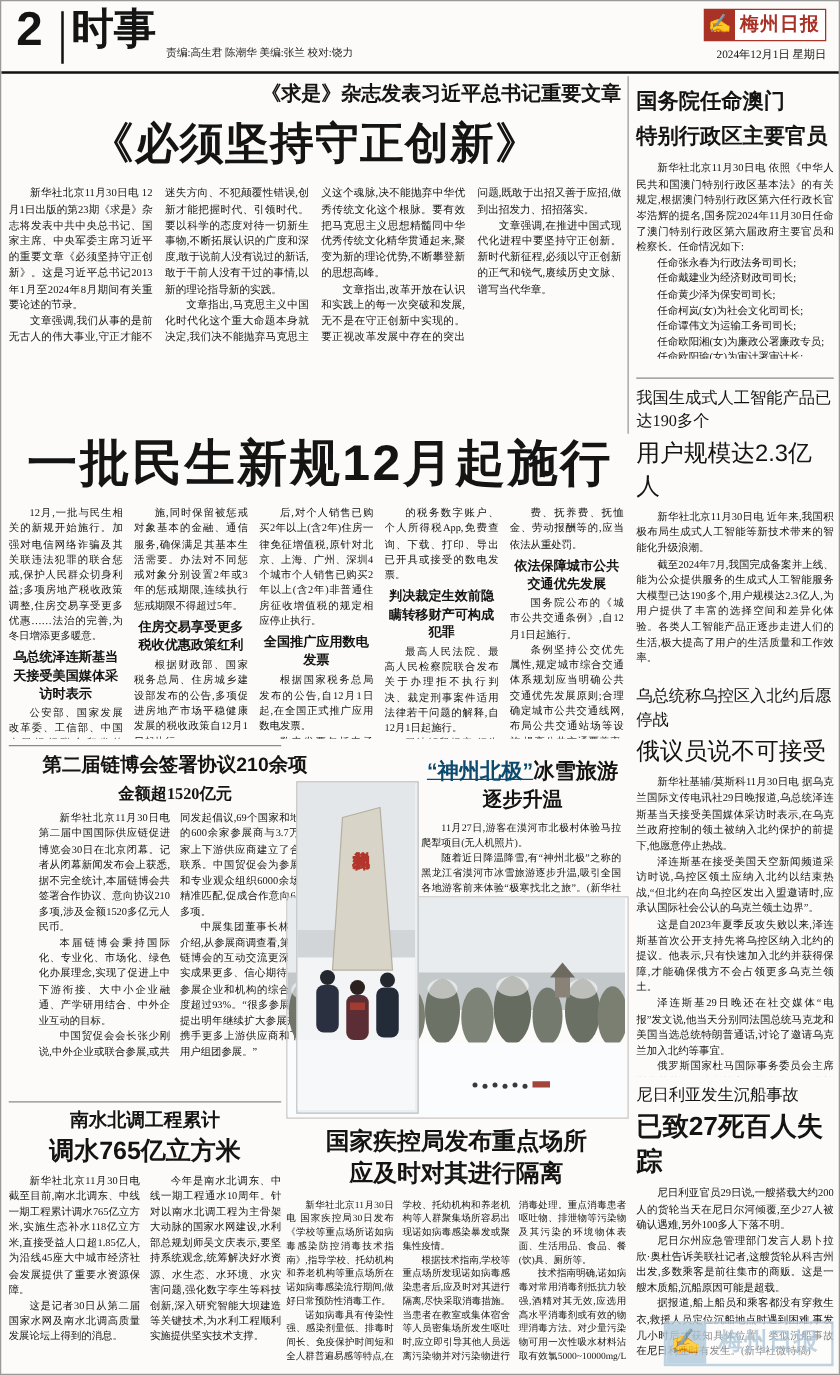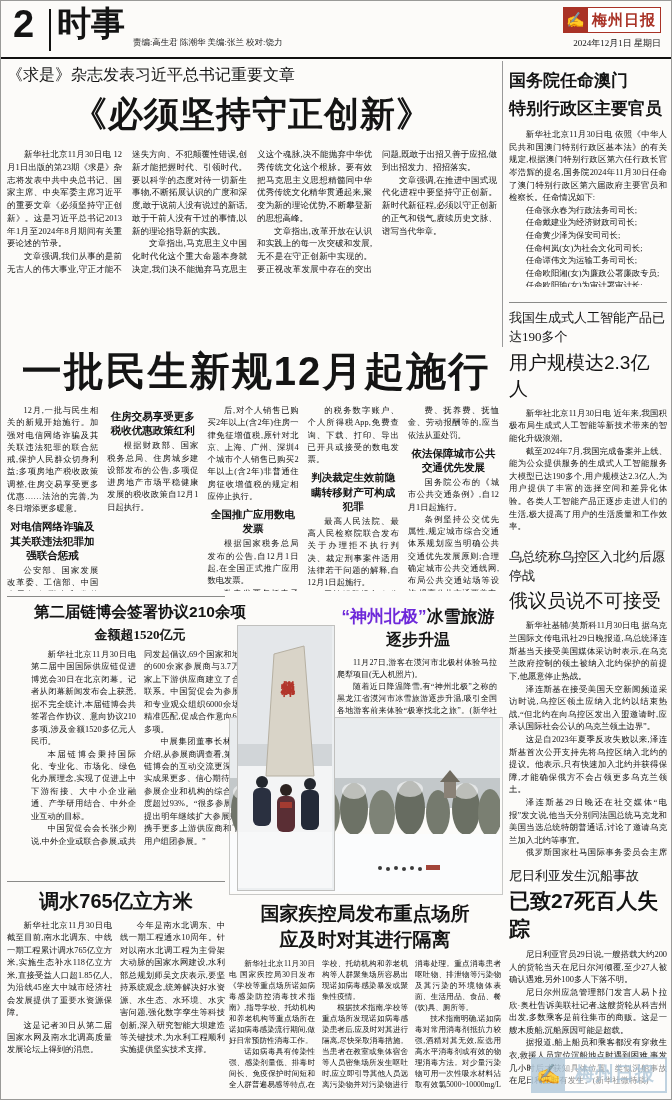--- a/index.html
+++ b/index.html
@@ -21,21 +21,21 @@
   .logo-box{display:flex;border:1px solid #a93226;background:#fff;}
   .logo-sq{background:#a93226;color:#fff;text-align:center;}
   .logo-txt{color:#a93226;font-weight:bold;text-align:center;letter-spacing:1px;}
   .hdr-logo{right:10px;top:6px;width:96px;height:24px;}
   .hdr-logo .logo-sq{width:24px;font-size:15px;line-height:24px;}
   .hdr-logo .logo-txt{flex:1;font-size:15px;line-height:24px;}
   .hdr-date{right:10px;top:36px;font-size:9px;}
   .hdr-rule{left:0;top:56px;width:672px;height:2px;background:#111;}
   
   .lead{left:6px;top:64px;width:490px;}
-  .lead-kicker{text-align:left;font-weight:normal;font-size:16px;}
+  .lead-kicker{text-align:right;font-weight:bold;font-size:16px;}
   .lead-headline{text-align:center;font-weight:bold;font-size:35px;letter-spacing:1px;margin-top:5px;}
   .lead-body{margin-top:10px;column-count:4;column-gap:10px;font-size:8.5px;line-height:1.5;height:198px;}
   .vrule1{left:501px;top:60px;width:1px;height:286px;background:#999;}
   
   .macao{left:508px;top:66px;width:158px;}
   .macao-h{font-weight:bold;font-size:17px;line-height:1.65;}
   .macao-body{font-size:8.4px;line-height:1.5;height:158px;margin-top:6px;}
   .hr-rail{left:508px;top:301px;width:158px;}
   
   .rail-mid{left:508px;top:308px;width:158px;height:552px;overflow:hidden;}
@@ -58,21 +58,21 @@
   .expo-body{column-count:2;column-gap:8px;font-size:8.3px;line-height:1.5;height:228px;margin-top:5px;}
   .hr-left2{left:6px;top:880px;width:218px;}
   .water{left:6px;top:886px;width:218px;}
   .water-h1{text-align:center;font-weight:bold;font-size:15px;}
   .water-h2{text-align:center;font-weight:bold;font-size:20px;margin-top:1px;}
   .water-body{column-count:2;column-gap:8px;font-size:8.3px;line-height:1.5;height:150px;margin-top:5px;}
   
   .arctic{left:228px;top:598px;width:272px;height:296px;}
   .arc-title{position:absolute;left:108px;top:6px;width:162px;text-align:center;}
   .arc-t1{font-weight:bold;font-size:17px;}
-  .arc-t1 .blue{color:#6d28d9;}
+  .arc-t1 .blue{color:#0c4a6e;text-decoration:underline;}
   .arc-t2{font-weight:bold;font-size:16px;margin-top:2px;}
   .arc-caption{position:absolute;left:108px;top:58px;width:160px;font-size:8px;line-height:1.5;text-align:justify;}
   .arc-caption p{margin:0;text-indent:2em;}
   .arc-wide{position:absolute;left:0;top:118px;width:272px;height:176px;border:1px solid #c8c8c6;}
   .arc-portrait{position:absolute;left:8px;top:26px;width:96px;height:264px;border:1px solid #c0c0be;z-index:2;background:#eceff1;}
   
   .cdc{left:228px;top:900px;width:272px;}
   .cdc-h{text-align:center;font-weight:bold;font-size:19px;line-height:1.35;}
   .cdc-body{column-count:3;column-gap:7px;font-size:7.6px;line-height:1.45;height:138px;margin-top:6px;}
   
@@ -147,24 +147,25 @@
         <p>这是自2023年夏季反攻失败以来,泽连斯基首次公开支持先将乌控区纳入北约的提议。他表示,只有快速加入北约并获得保障,才能确保俄方不会占领更多乌克兰领土。</p>
         <p>泽连斯基29日晚还在社交媒体“电报”发文说,他当天分别同法国总统马克龙和美国当选总统特朗普通话,讨论了邀请乌克兰加入北约等事宜。</p>
         <p>俄罗斯国家杜马国际事务委员会主席斯卢茨基29日晚在社交媒体上表示,乌克兰加入北约的意愿说明乌方想继续而非结束战争,这种想法不可接受。他说,俄罗斯已吸取此前明斯克协议的教训,不会再允许西方国家“在协议的掩护下”武装基辅。</p>
       </div>
   </div>
 
   <div class="abs band-headline sans">一批民生新规12月起施行</div>
   <div class="abs band-cols">
     <div class="bcol">
         <p>12月,一批与民生相关的新规开始施行。加强对电信网络诈骗及其关联违法犯罪的联合惩戒,保护人民群众切身利益;多项房地产税收政策调整,住房交易享受更多优惠……法治的完善,为冬日增添更多暖意。</p>
-        <div class="subhead">对电信网络诈骗及其关联违法犯罪加强联合惩戒</div>
+        <div class="subhead">乌总统泽连斯基当天接受美国媒体采访时表示</div>
         <p>公安部、国家发展改革委、工信部、中国人民银行联合印发的《电信网络诈骗及其关联违法犯罪联合惩戒办法》,自12月1日起施行。</p>
       </div>
     <div class="bcol">
+        <p>施,同时保留被惩戒对象基本的金融、通信服务,确保满足其基本生活需要。办法对不同惩戒对象分别设置2年或3年的惩戒期限,连续执行惩戒期限不得超过5年。</p>
         <div class="subhead">住房交易享受更多税收优惠政策红利</div>
         <p>根据财政部、国家税务总局、住房城乡建设部发布的公告,多项促进房地产市场平稳健康发展的税收政策自12月1日起执行。</p>
       </div>
     <div class="bcol">
         <p>后,对个人销售已购买2年以上(含2年)住房一律免征增值税,原针对北京、上海、广州、深圳4个城市个人销售已购买2年以上(含2年)非普通住房征收增值税的规定相应停止执行。</p>
         <div class="subhead">全国推广应用数电发票</div>
         <p>根据国家税务总局发布的公告,自12月1日起,在全国正式推广应用数电发票。</p>
         <p>数电发票包括电子发票(增值税专用发票)、电子发票(普通发票)、电子发票(航空运输电子客票行程单)、电子发票(铁路电子客票)、电子发票(机动车销售统一发票)、电子发票(二手车销售统一发票)等。根据公告,税务机关通过全国统一的电子发票服务平台,提供免费的数电发票开具、使用服务。</p>
       </div>
     <div class="bcol">
@@ -264,20 +265,21 @@
     <div class="cdc-body jbody">
         <p>新华社北京11月30日电 国家疾控局30日发布《学校等重点场所诺如病毒感染防控消毒技术指南》,指导学校、托幼机构和养老机构等重点场所在诺如病毒感染流行期间,做好日常预防性消毒工作。</p>
         <p>诺如病毒具有传染性强、感染剂量低、排毒时间长、免疫保护时间短和全人群普遍易感等特点,在学校、托幼机构和养老机构等人群聚集场所容易出现诺如病毒感染暴发或聚集性疫情。</p>
         <p>根据技术指南,学校等重点场所发现诺如病毒感染患者后,应及时对其进行隔离,尽快采取消毒措施。当患者在教室或集体宿舍等人员密集场所发生呕吐时,应立即引导其他人员远离污染物并对污染物进行消毒处理。重点消毒患者呕吐物、排泄物等污染物及其污染的环境物体表面、生活用品、食品、餐(饮)具、厕所等。</p>
         <p>技术指南明确,诺如病毒对常用消毒剂抵抗力较强,酒精对其无效,应选用高水平消毒剂或有效的物理消毒方法。对少量污染物可用一次性吸水材料沾取有效氯5000~10000mg/L的含氯消毒液完全覆盖,作用30分钟以上,清除干净,清除过程中避免接触污染物。</p>
       </div>
   </div>
 
   <div class="rule-h hr-left2"></div>
   <div class="abs water">
+    <div class="water-h1 sans">南水北调工程累计</div>
     <div class="water-h2 sans">调水765亿立方米</div>
     <div class="water-body jbody">
         <p>新华社北京11月30日电 截至目前,南水北调东、中线一期工程累计调水765亿立方米,实施生态补水118亿立方米,直接受益人口超1.85亿人,为沿线45座大中城市经济社会发展提供了重要水资源保障。</p>
         <p>这是记者30日从第二届国家水网及南水北调高质量发展论坛上得到的消息。</p>
         <p>今年是南水北调东、中线一期工程通水10周年。针对以南水北调工程为主骨架大动脉的国家水网建设,水利部总规划师吴文庆表示,要坚持系统观念,统筹解决好水资源、水生态、水环境、水灾害问题,强化数字孪生等科技创新,深入研究智能大坝建造等关键技术,为水利工程顺利实施提供坚实技术支撑。</p>
       </div>
   </div>
 
   <div class="abs nigeria">
     <div class="nig-kicker">尼日利亚发生沉船事故</div>

